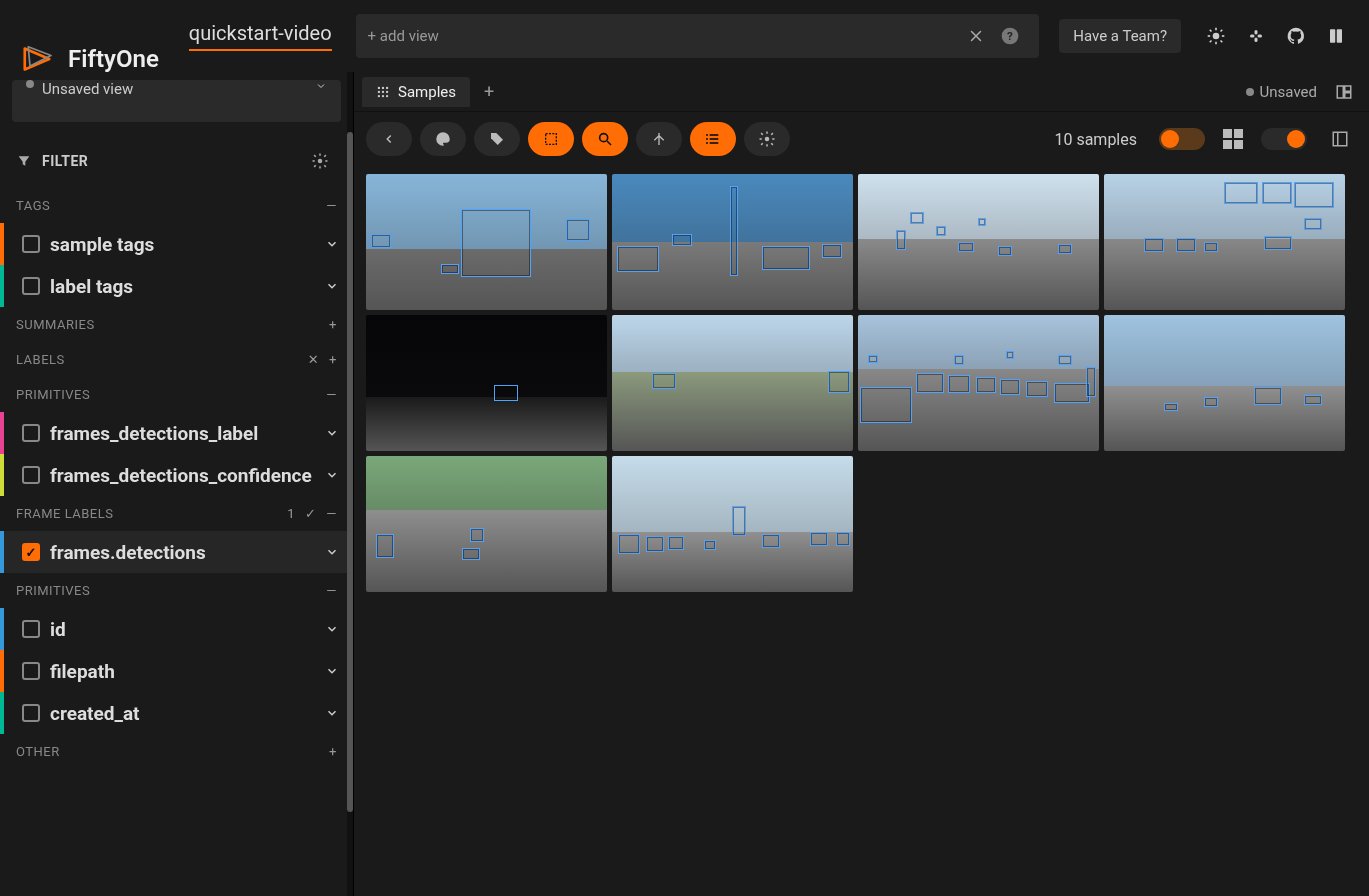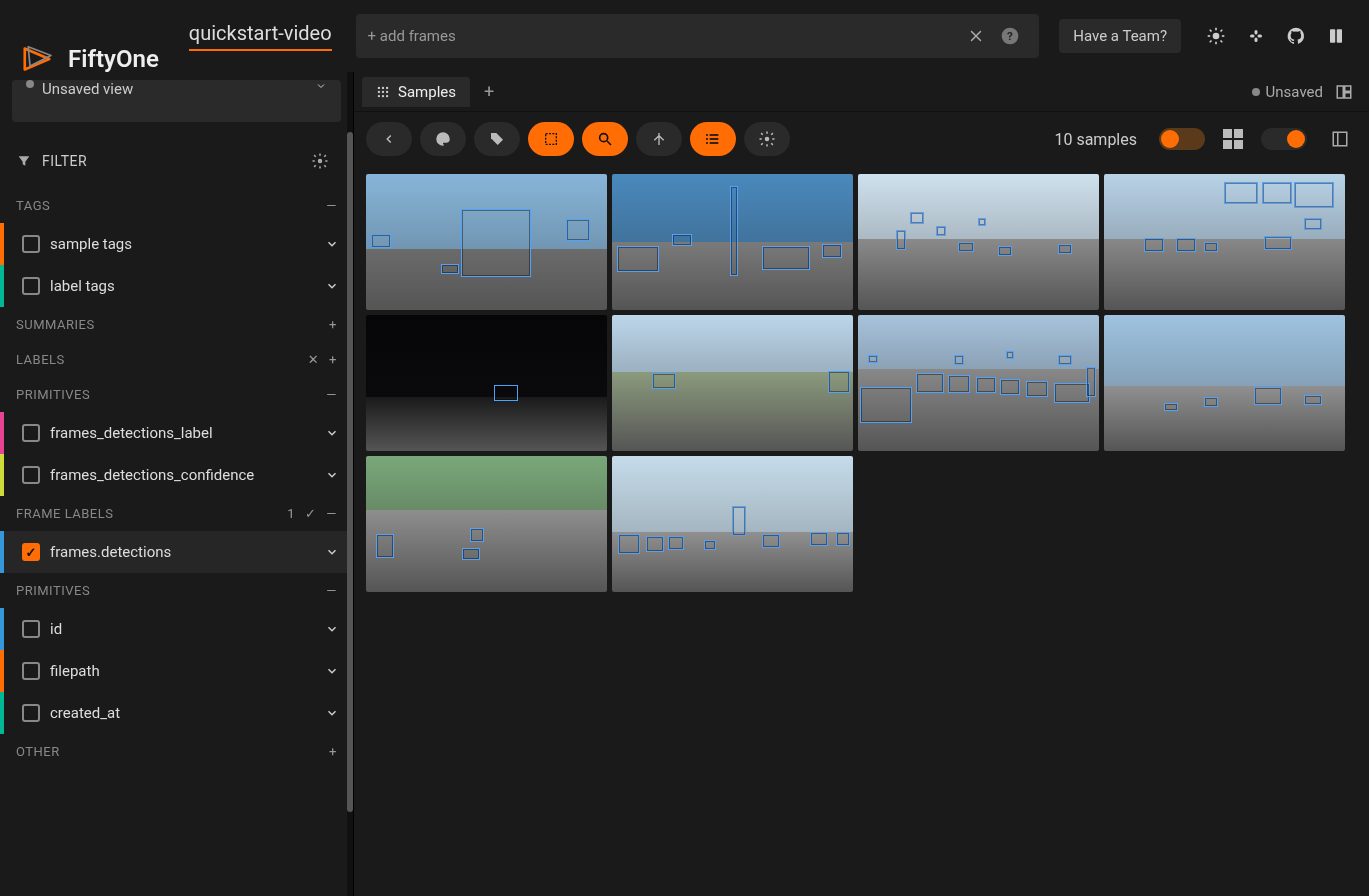--- a/index.html
+++ b/index.html
@@ -13,38 +13,38 @@
 .stagebar .add-stage { color:#999; font-size:15px; }
 .icon-btn { width:34px; height:34px; display:flex; align-items:center; justify-content:center; color:#aaa; cursor:pointer; border-radius:4px; }
 .team-btn { background:#2a2a2a; padding:8px 14px; border-radius:4px; color:#ccc; font-size:15px; margin-right:6px; }
 .topicons { display:flex; align-items:center; gap:6px; }
 .main { display:flex; height:calc(896px - 72px); }
 .sidebar { width:354px; background:#1a1a1a; border-right:1px solid #000; display:flex; flex-direction:column; overflow-y:auto; position:relative; }
 .view-select { margin:8px 12px 12px 12px; background:#2a2a2a; border-radius:4px; height:42px; display:flex; padding:0 14px; color:#ccc; font-size:15px; gap:8px; }
 .view-select .dot { width:8px; height:8px; background:#888; border-radius:50%; }
 .view-select .caret { margin-left:auto; }
 .filter-head { display:flex; align-items:center; padding:10px 16px; gap:10px; color:#ccc; }
-.filter-head .ttl { font-size:14px; font-weight:400; letter-spacing:0.5px; }
+.filter-head .ttl { font-size:14px; font-weight:700; letter-spacing:0.5px; }
 .filter-head .gear { margin-left:auto; }
 .section-head { display:flex; align-items:center; padding:10px 16px; color:#888; font-size:13px; letter-spacing:0.5px; }
 .section-head .act { margin-left:auto; display:flex; gap:10px; align-items:center; color:#999; }
 .row { display:flex; align-items:center; height:42px; padding:0 14px 0 0; gap:10px; position:relative; }
 .colorbar { width:4px; height:100%; flex-shrink:0; }
 .cb-orange{background:#ff6d04;} .cb-teal{background:#00b894;} .cb-pink{background:#e84393;} .cb-lime{background:#cddc39;} .cb-blue{background:#3498db;}
 .chk { width:18px; height:18px; border:2px solid #888; border-radius:3px; flex-shrink:0; display:flex; align-items:center; justify-content:center; margin-left:8px;}
 .chk.checked { background:#ff6d04; border-color:#ff6d04; }
 .chk.checked::after { content:"✓"; color:#111; font-size:13px; font-weight:700; }
-.row .label { color:#ddd; font-size:15px; flex:1; overflow:hidden; text-overflow:ellipsis; white-space:nowrap; }
+.row .label { color:#ddd; font-size:19px; flex:1; overflow:hidden; text-overflow:ellipsis; white-space:nowrap;font-weight:bold; }
 .row .chev { color:#ccc; font-weight:bold; }
 .content { flex:1; display:flex; flex-direction:column; background:#1a1a1a; }
 .tabbar { display:flex; align-items:center; height:40px; padding:0 8px; border-bottom:1px solid #111; }
 .tab { display:flex; align-items:center; gap:8px; padding:6px 14px; background:#2a2a2a; border-radius:4px 4px 0 0; color:#eee; font-size:15px; }
 .tabbar .plus { margin-left:14px; color:#999; font-size:18px; cursor:pointer; }
 .tabbar .spacer { flex:1; }
-.unsaved { display:flex; align-items:center; gap:6px; color:#aaa; font-size:15px; margin-right:4px;}
+.unsaved { display:flex; align-items:center; gap:6px; color:#aaa; font-size:15px; margin-right:10px;}
 .unsaved .dot { width:8px;height:8px;background:#888;border-radius:50%; }
 .toolbar { display:flex; align-items:center; height:54px; padding:0 12px; gap:8px; }
 .pill { height:34px; min-width:46px; padding:0 12px; border-radius:17px; background:#2a2a2a; display:flex; align-items:center; justify-content:center; color:#bbb; cursor:pointer; }
 .pill.active { background:#ff6d04; color:#111; }
 .toolbar .grow { flex:1; }
 .samples-count { color:#ccc; font-size:16px; margin-right:14px; }
 .toggle { width:46px; height:22px; background:#2a2a2a; border-radius:11px; position:relative; cursor:pointer; }
 .toggle .knob { width:18px; height:18px; border-radius:50%; background:#ff6d04; position:absolute; top:2px; }
 .toggle.on .knob { right:2px; } .toggle.off .knob { left:2px; background:#ff6d04; }
 .toggle.off { background:#5a3a1a; }
@@ -65,21 +65,21 @@
 <div class="topbar">
   <div class="logo-wrap">
     <svg class="logo-svg" viewBox="0 0 48 48">
       <polygon points="10,12 38,24 10,36" fill="none" stroke="#ff6d04" stroke-width="3" stroke-linejoin="round"></polygon>
       <polygon points="14,10 40,20 16,32" fill="none" stroke="#888" stroke-width="2" stroke-linejoin="round"></polygon>
     </svg>
     <span class="brand">FiftyOne</span>
   </div>
   <span class="dataset">quickstart-video</span>
   <div class="stagebar">
-    <span class="add-stage">+ add frames</span>
+    <span class="add-stage">+ add view</span>
     <div style="flex:1"></div>
     <span class="icon-btn">
       <svg width="18" height="18" viewBox="0 0 24 24">
           <path d="M6 6l12 12M18 6L6 18" stroke="#aaa" stroke-width="2" fill="none" stroke-linecap="round"></path>
         </svg>
     </span>
     <span class="icon-btn">
       <svg width="20" height="20" viewBox="0 0 24 24">
           <circle cx="12" cy="12" r="10" fill="#777"></circle>
           <text x="12" y="17" text-anchor="middle" font-size="14" fill="#222" font-weight="700">?</text>

